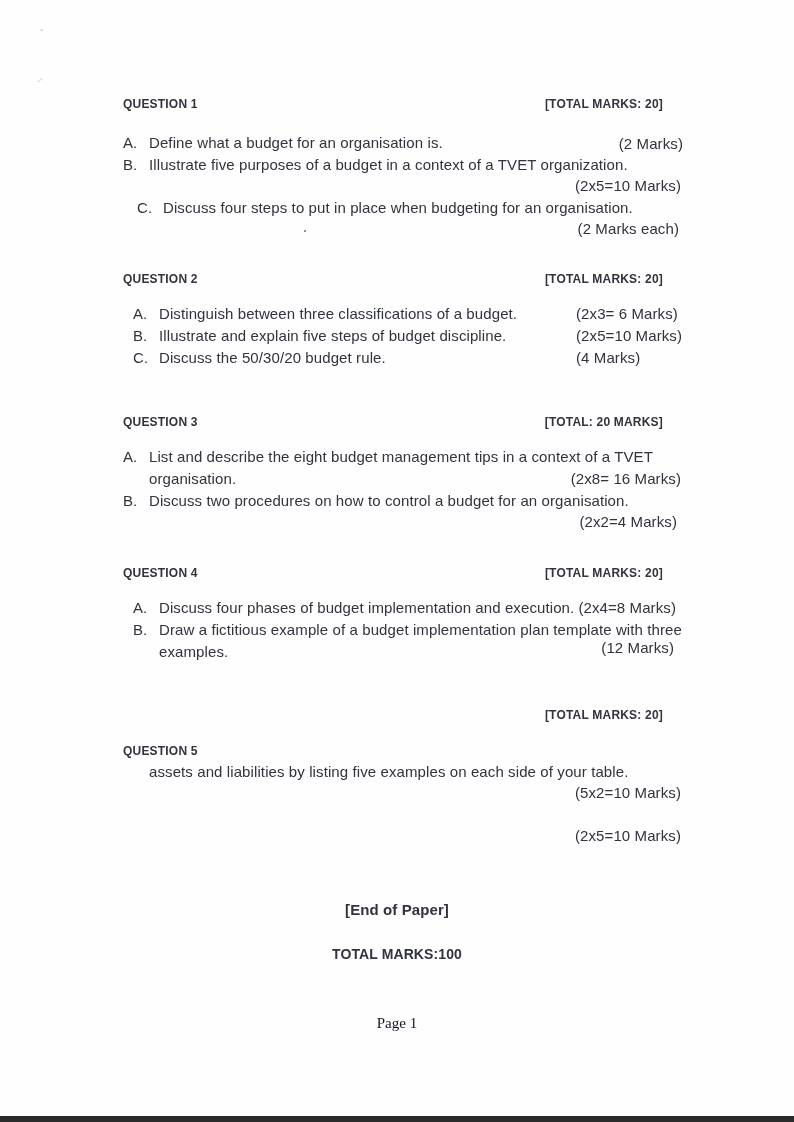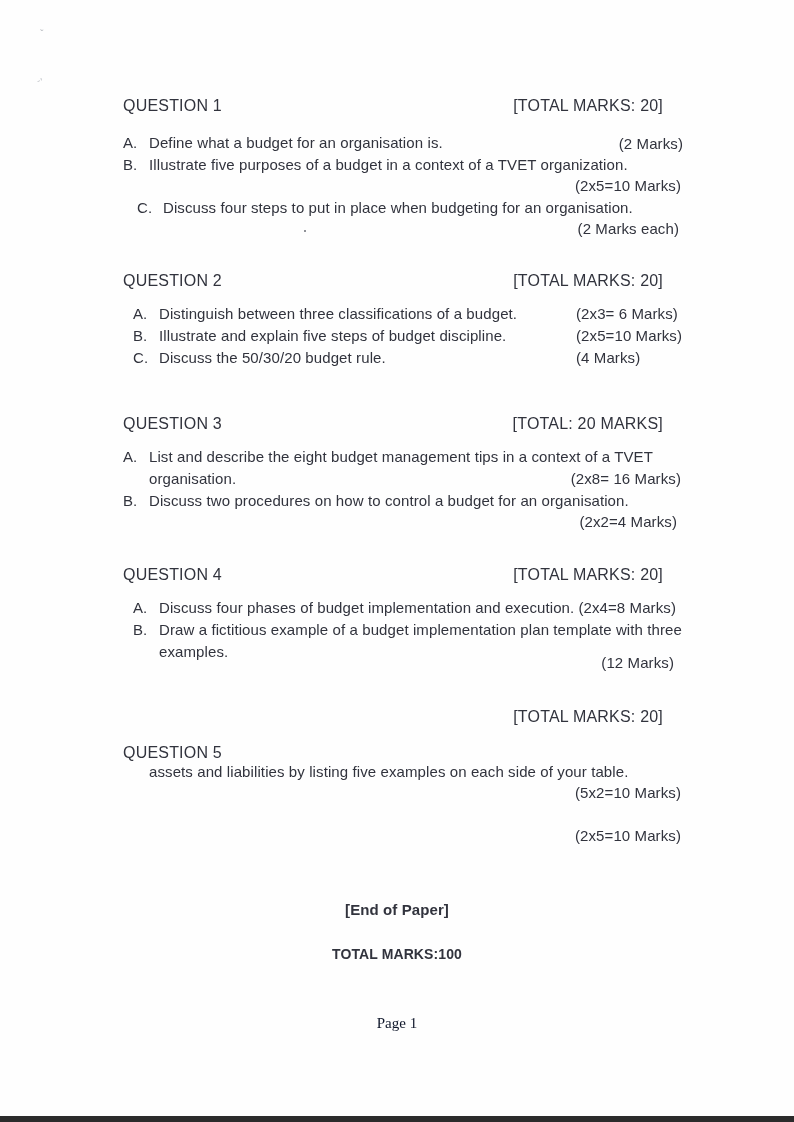--- a/index.html
+++ b/index.html
@@ -5,21 +5,21 @@
   html,body{margin:0;padding:0;background:#ffffff;}
   .page{
     position:relative;
     width:794px;height:1122px;
     background:#fefefe;
     font-family:"Liberation Sans","DejaVu Sans",sans-serif;
     color:#31333d;
     overflow:hidden;
   }
   .abs{position:absolute;white-space:nowrap;}
-  .qhead{font-weight:400;font-size:16px;letter-spacing:.2px;}
+  .qhead{font-weight:700;font-size:12px;letter-spacing:.2px;}
   .body{font-size:15px;letter-spacing:.1px;}
   .letter{display:inline-block;width:26px;}
   .center{left:0;width:794px;text-align:center;}
   .bold{font-weight:700;}
   .serif{font-family:"Liberation Serif","DejaVu Serif",serif;font-size:15px;color:#0f172a;}
   .speck{position:absolute;color:#a7abb2;font-size:9px;transform:rotate(10deg);}
   .dot{position:absolute;width:2px;height:2px;background:#6b6e76;border-radius:50%;}
   .bottom-bar{position:absolute;left:0;bottom:0;width:794px;height:6px;background:#2b2b2b;}
 </style>
 </head>
@@ -67,21 +67,21 @@
   <div class="abs body" style="right:117px;top:513px;">(2x2=4 Marks)</div>
 
   <div class="abs qhead" style="left:123px;top:566px;">QUESTION 4</div>
   <div class="abs qhead" style="right:131px;top:566px;">[TOTAL MARKS: 20]</div>
 
   <div class="abs body" style="left:133px;top:599px;"><span class="letter">A.</span><span>Discuss four phases of budget implementation and execution.</span></div>
   <div class="abs body" style="right:118px;top:599px;">(2x4=8 Marks)</div>
 
   <div class="abs body" style="left:133px;top:621px;"><span class="letter">B.</span><span>Draw a fictitious example of a budget implementation plan template with three</span></div>
   <div class="abs body" style="left:159px;top:643px;">examples.</div>
-  <div class="abs body" style="right:120px;top:654px;">(12 Marks)</div>
+  <div class="abs body" style="right:120px;top:639px;">(12 Marks)</div>
 
   <div class="abs qhead" style="left:123px;top:708px;margin-top:36px;">QUESTION 5</div>
   <div class="abs qhead" style="right:131px;top:708px;">[TOTAL MARKS: 20]</div>
 
   <div class="abs body" style="left:149px;top:763px;">assets and liabilities by listing five examples on each side of your table.</div>
   <div class="abs body" style="right:113px;top:784px;">(5x2=10 Marks)</div>
 
   <div class="abs body" style="right:113px;top:827px;">(2x5=10 Marks)</div>
 
   <div class="abs center body bold" style="top:901px;">[End of Paper]</div>

